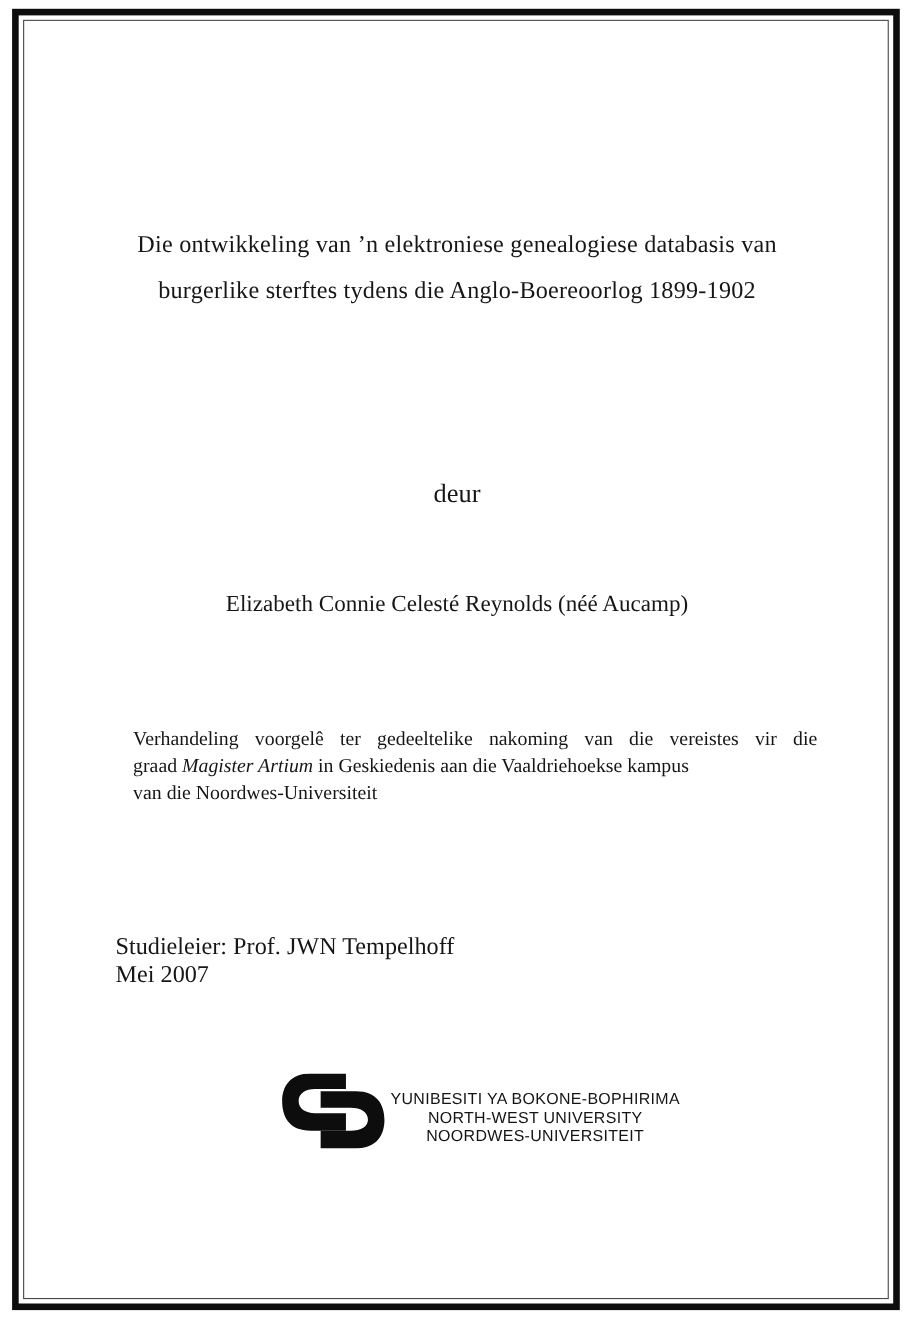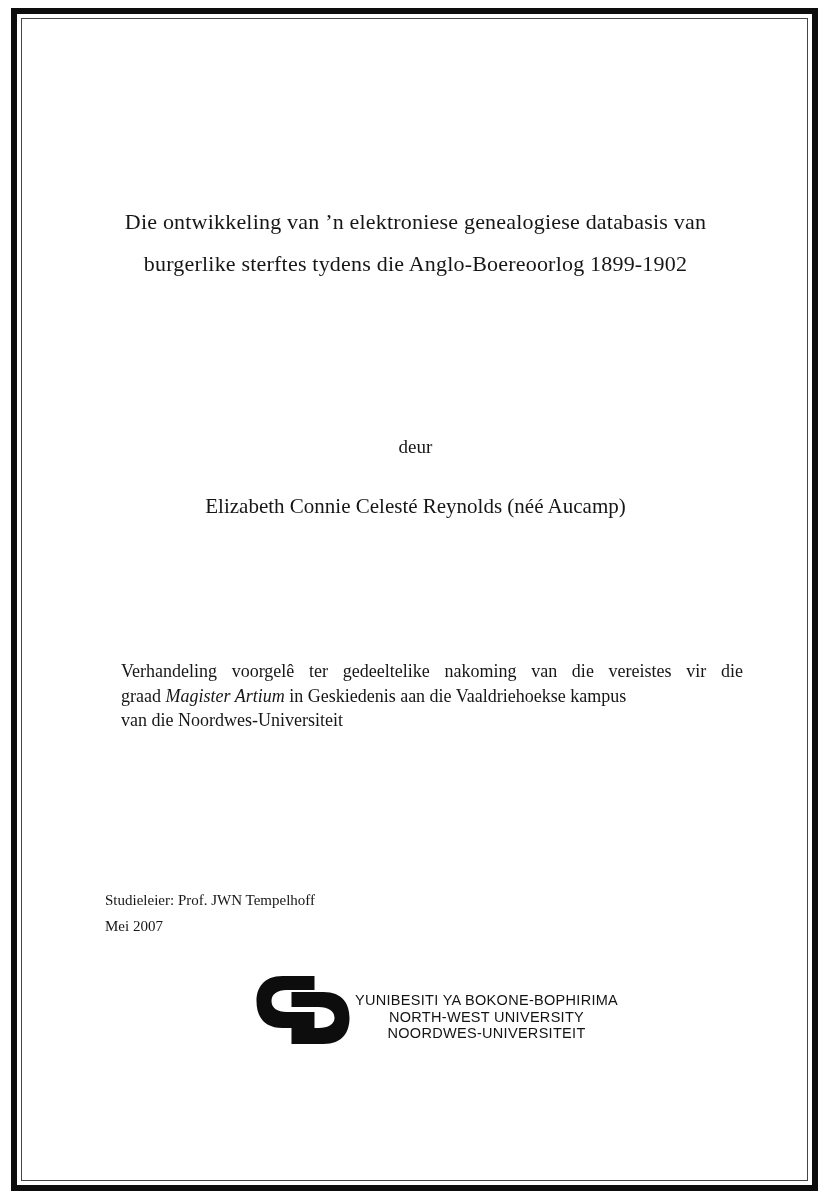--- a/index.html
+++ b/index.html
@@ -34,25 +34,25 @@
     text-align: center;
     font-size: 22px;
     line-height: 42px;
     letter-spacing: 0.2px;
   }
   .byline {
     position: absolute;
     top: 436px;
     left: 0; right: 0;
     text-align: center;
-    font-size: 19px;
+    font-size: 24px;
   }
   .author {
     position: absolute;
-    top: 494px;
+    top: 536px;
     left: 0; right: 0;
     text-align: center;
     font-size: 21px;
   }
   .submission {
     position: absolute;
     top: 659px;
     left: 105px;
     width: 622px;
     font-size: 18px;
@@ -60,23 +60,23 @@
     margin-left: 16px;
   }
   .justify-line {
     text-align: justify;
     text-align-last: justify;
     text-justify: inter-word;
   }
   .it { font-style: italic; }
   .supervisor-block {
     position: absolute;
-    top: 887px;
+    top: 847px;
     left: 105px;
-    font-size: 15px;
+    font-size: 22px;
     line-height: 26px;
     font-family: Liberation Serif, serif;
   }
   .logo {
     position: absolute;
     top: 976px;
     left: 256px;
     display: flex;
     align-items: flex-start;
   }

